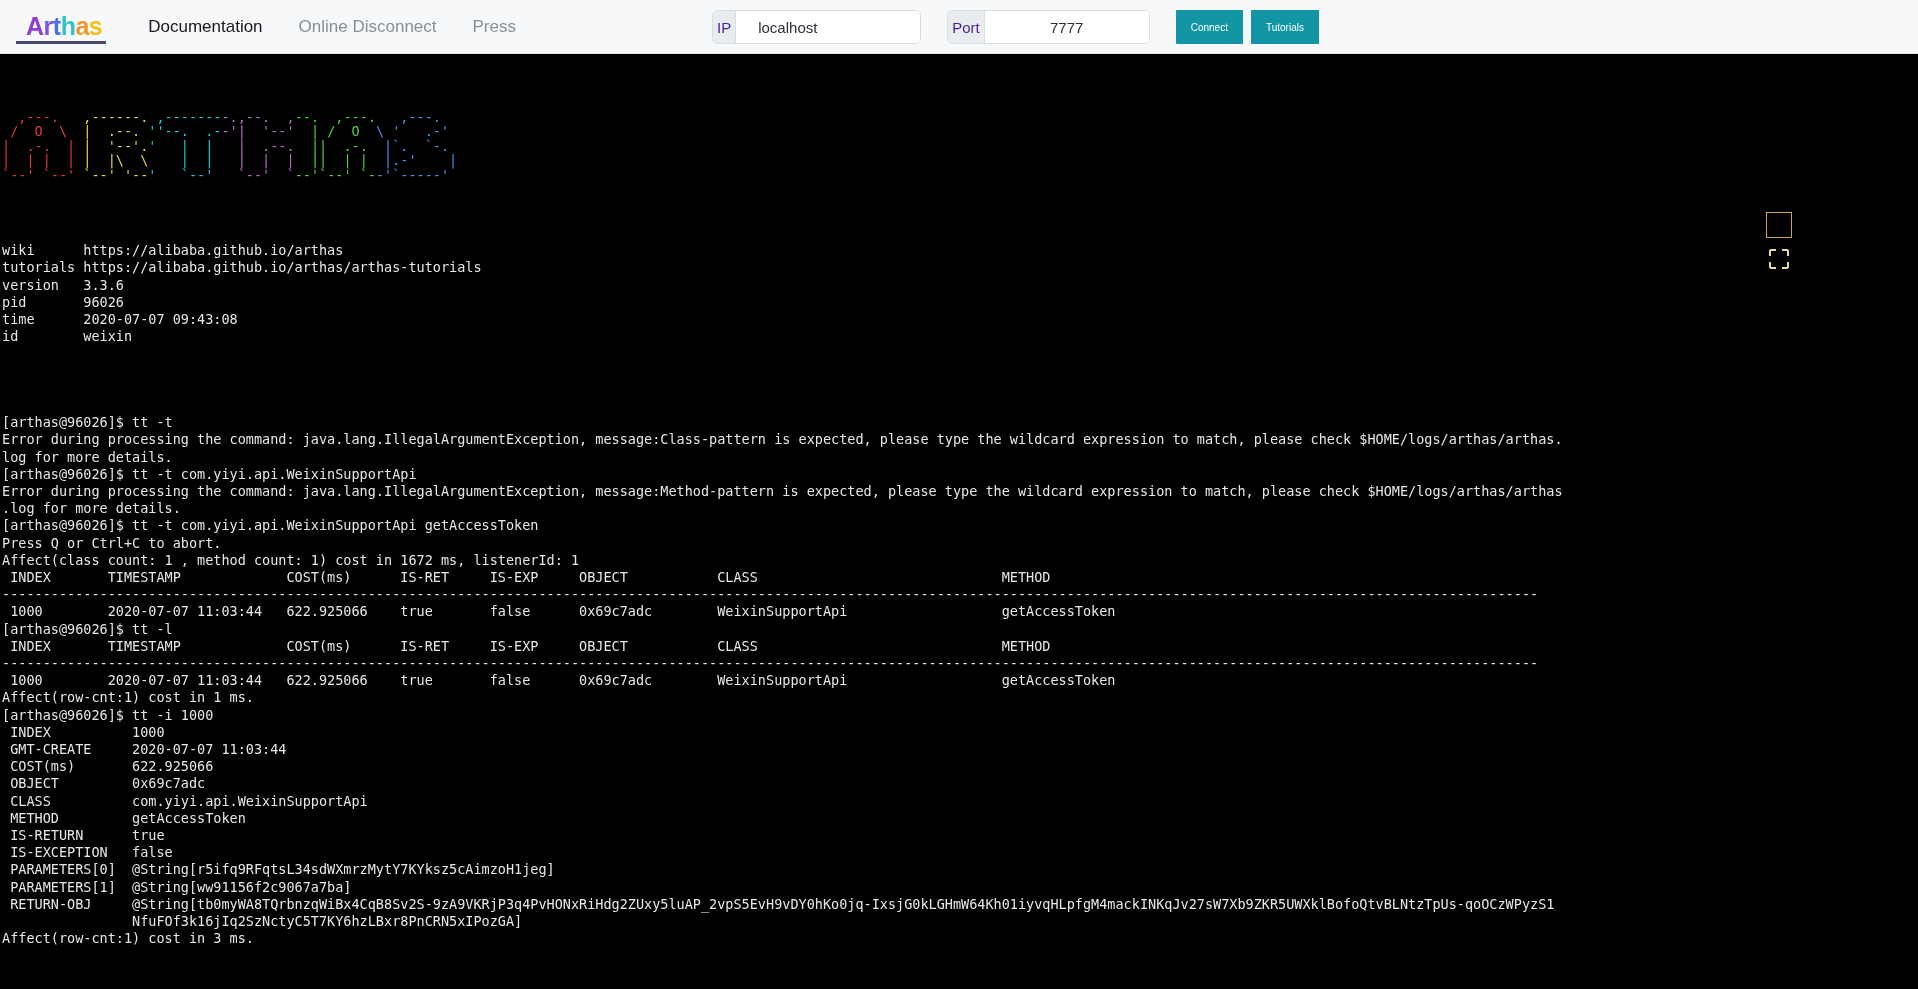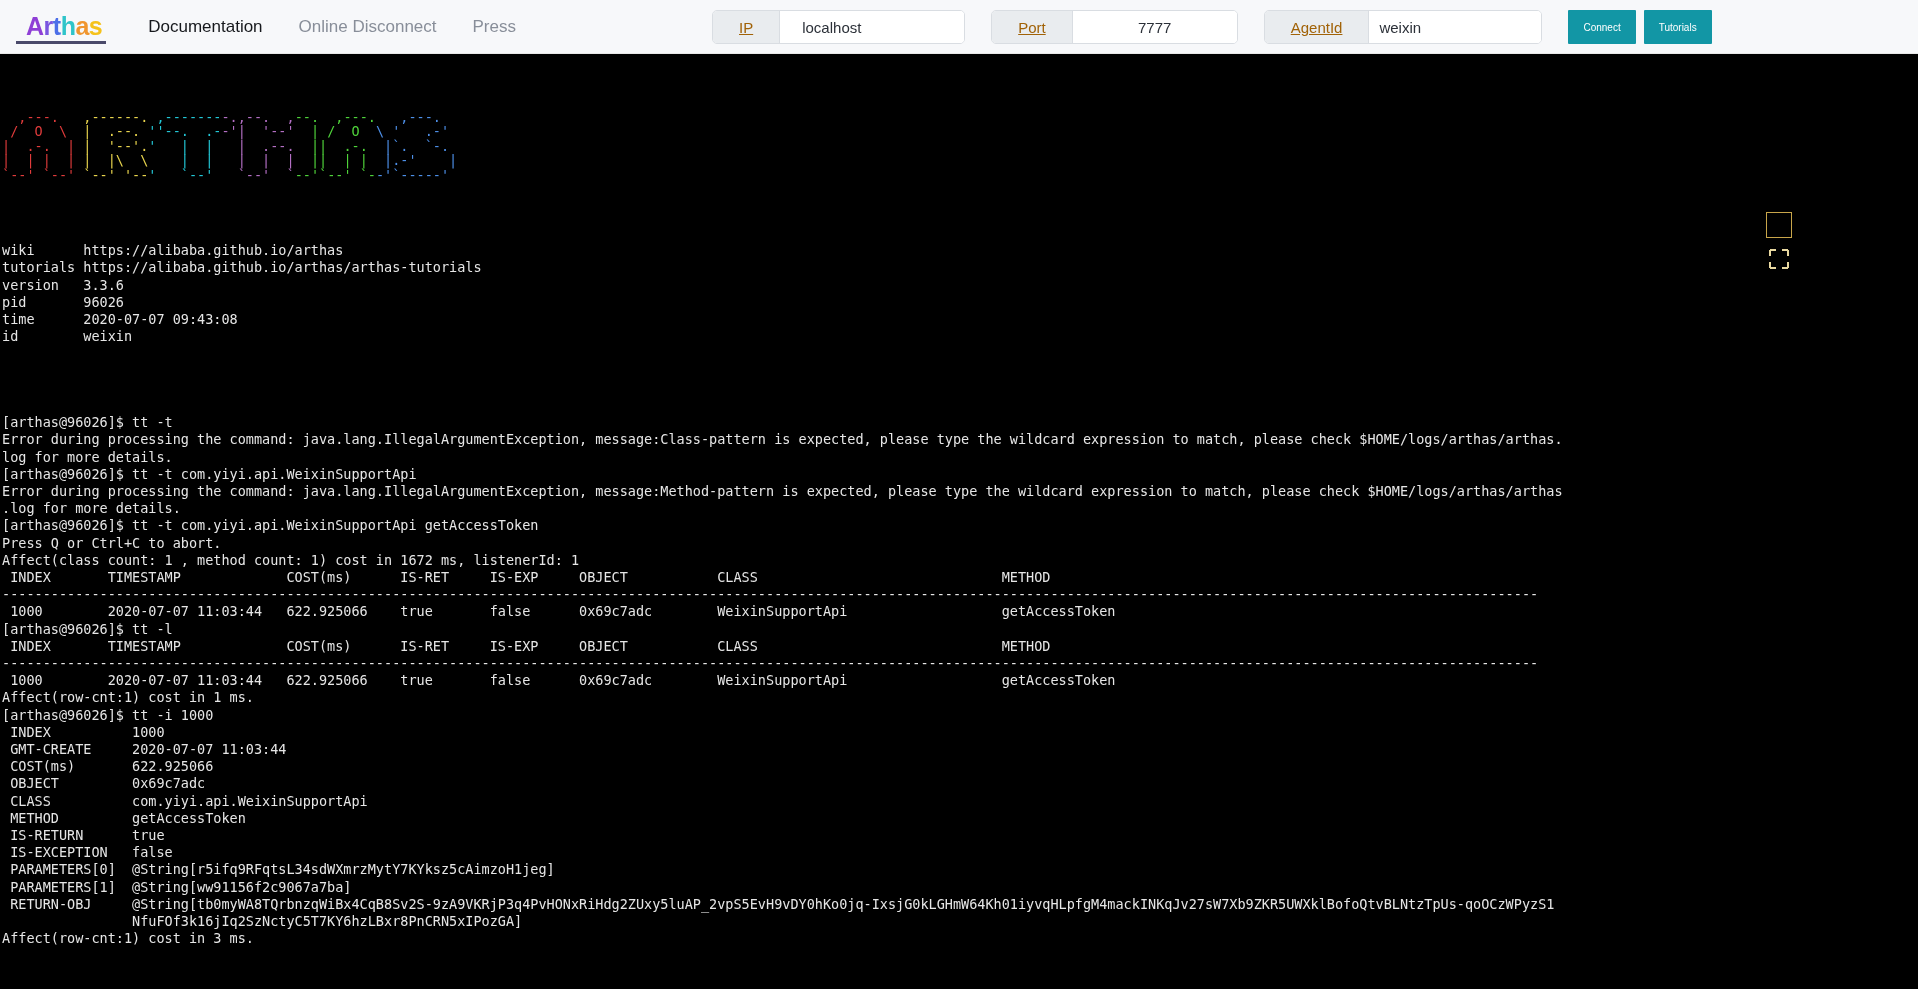--- a/index.html
+++ b/index.html
@@ -60,29 +60,28 @@
     align-items: stretch;
     height: 34px;
     margin-right: 26px;
     border: 1px solid #d9dde2;
     border-radius: 5px;
     overflow: hidden;
     background: #fff;
   }
   .field-label {
     background: #e9ecef;
-    color: #a16207;
+    color: #4c1d95;
     font-size: 15px;
     display: flex;
     align-items: center;
     justify-content: center;
-    padding: 0 26px;
+    padding: 0 4px;
     border-right: 1px solid #d9dde2;
     white-space: nowrap;
-    text-decoration: underline;
   }
   .field-input {
     border: none;
     outline: none;
     background: #fff;
     font-size: 15px;
     color: #2b3038;
     font-family: "Liberation Sans", sans-serif;
     padding: 0 10px;
   }
@@ -167,24 +166,20 @@
     <div class="field-group" id="ip-group">
       <div class="field-label">IP</div>
       <input class="field-input" type="text" value="localhost" style="">
     </div>
 
     <div class="field-group" id="port-group">
       <div class="field-label">Port</div>
       <input class="field-input" type="text" value="7777" style="">
     </div>
 
-    <div class="field-group" id="agent-group">
-      <div class="field-label">AgentId</div>
-      <input class="field-input" type="text" value="weixin" style="">
-    </div>
 
     <button class="btn" id="connect-btn">Connect</button>
     <button class="btn" id="disconnect-btn">Tutorials</button>
   </div>
 </div>
 
 <div id="terminal">
 
   <div id="ascii-art"><div><span style="color: rgb(224, 59, 59);">  ,---.  </span><span style="color: rgb(232, 212, 77);"> ,------.</span><span style="color: rgb(34, 199, 214);"> ,-------</span><span style="color: rgb(179, 111, 196);">-.,--.  ,</span><span style="color: rgb(79, 211, 58);">--.  ,---.</span><span style="color: rgb(77, 143, 232);">   ,---.  </span></div><div><span style="color: rgb(224, 59, 59);"> /  O  \ </span><span style="color: rgb(232, 212, 77);"> |  .--. </span><span style="color: rgb(34, 199, 214);">''--.  .-</span><span style="color: rgb(179, 111, 196);">-'|  '--'</span><span style="color: rgb(79, 211, 58);">  | /  O  </span><span style="color: rgb(77, 143, 232);">\ '   .-' </span></div><div><span style="color: rgb(224, 59, 59);">|  .-.  |</span><span style="color: rgb(232, 212, 77);"> |  '--'.</span><span style="color: rgb(34, 199, 214);">'   |  | </span><span style="color: rgb(179, 111, 196);">  |  .--.</span><span style="color: rgb(79, 211, 58);">  ||  .-. </span><span style="color: rgb(77, 143, 232);"> |`.  `-. </span></div><div><span style="color: rgb(224, 59, 59);">|  | |  |</span><span style="color: rgb(232, 212, 77);"> |  |\  \</span><span style="color: rgb(34, 199, 214);">    |  | </span><span style="color: rgb(179, 111, 196);">  |  |  |</span><span style="color: rgb(79, 211, 58);">  ||  | | </span><span style="color: rgb(77, 143, 232);"> |.-'    |</span></div><div><span style="color: rgb(224, 59, 59);">`--' `--'</span><span style="color: rgb(232, 212, 77);"> `--' '--</span><span style="color: rgb(34, 199, 214);">'   `--' </span><span style="color: rgb(179, 111, 196);">  `--'  `</span><span style="color: rgb(79, 211, 58);">--'`--' `-</span><span style="color: rgb(77, 143, 232);">-'`-----' </span></div><div><span style="color: rgb(224, 59, 59);"></span><span style="color: rgb(232, 212, 77);"></span><span style="color: rgb(34, 199, 214);"></span><span style="color: rgb(179, 111, 196);"></span><span style="color: rgb(79, 211, 58);"></span><span style="color: rgb(77, 143, 232);"></span></div></div>
 

